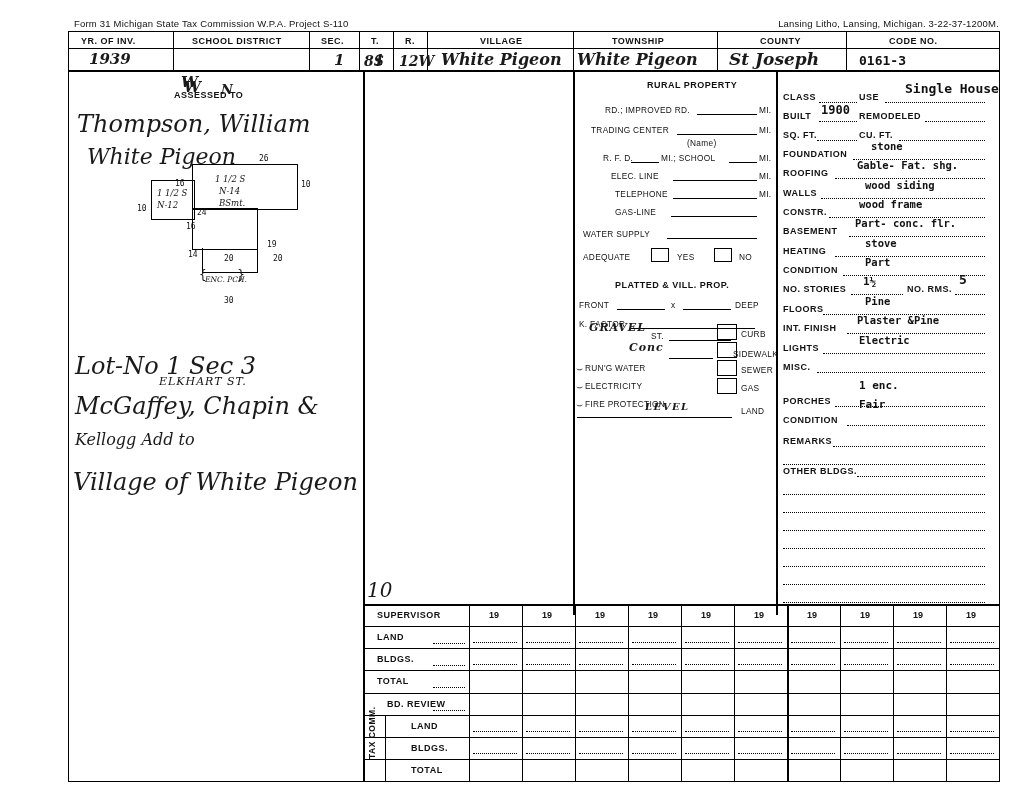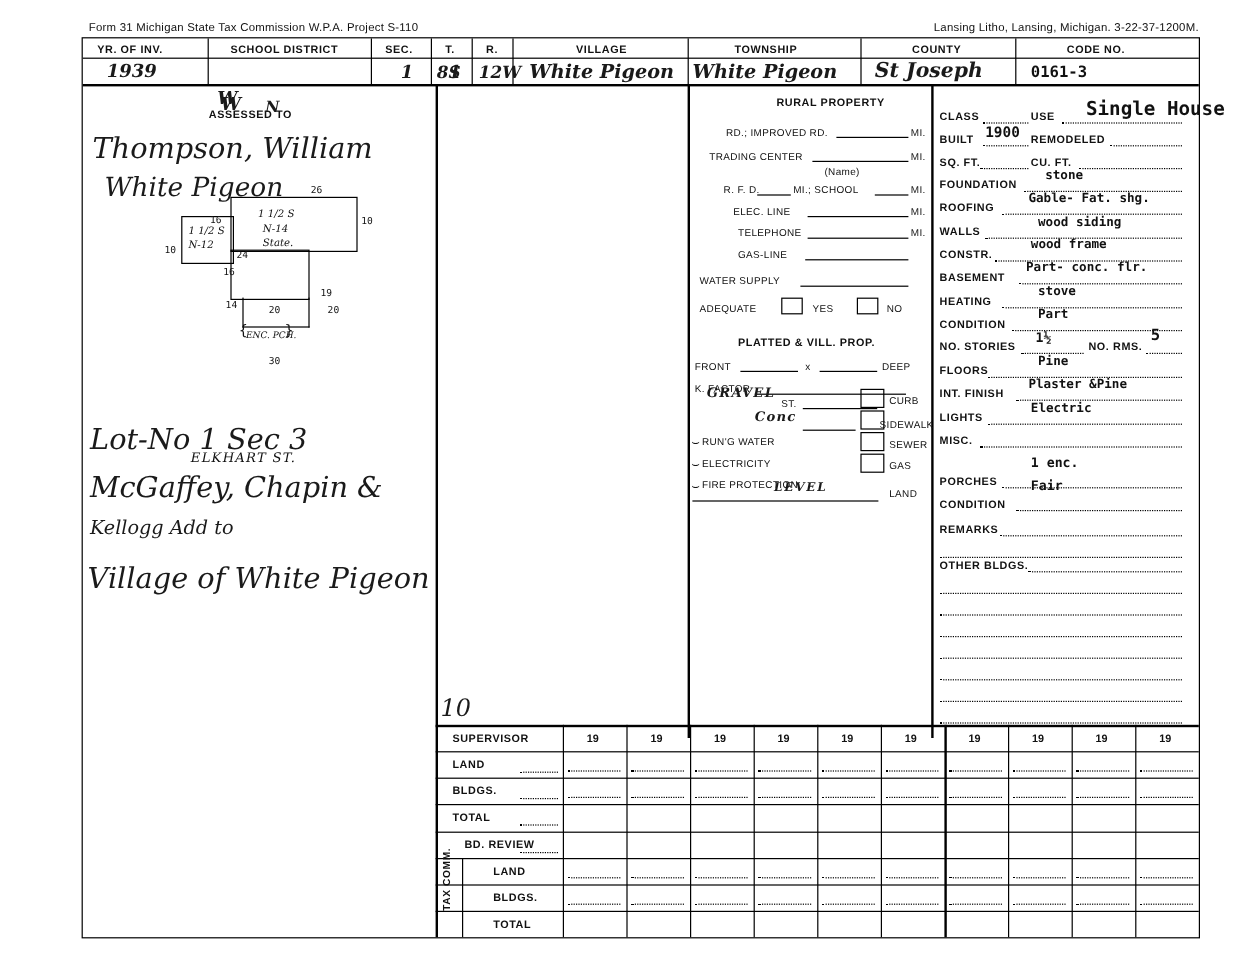--- a/index.html
+++ b/index.html
@@ -117,21 +117,21 @@
     <div class="skt" style="left:128px; top:176px;">24</div>
     <div class="skt" style="left:117px; top:190px;">16</div>
     <div class="skt" style="left:119px; top:218px;">14</div>
     <div class="skt" style="left:155px; top:222px;">20</div>
     <div class="skt" style="left:204px; top:222px;">20</div>
     <div class="skt" style="left:198px; top:208px;">19</div>
     <div class="skt" style="left:155px; top:264px;">30</div>
 
     <div class="skt-i" style="left:146px; top:142px;">1 1/2 S</div>
     <div class="skt-i" style="left:150px; top:154px;">N-14</div>
-    <div class="skt-i" style="left:150px; top:166px;">State.</div>
+    <div class="skt-i" style="left:150px; top:166px;">BSmt.</div>
     <div class="skt-i" style="left:88px; top:156px;">1 1/2 S</div>
     <div class="skt-i" style="left:88px; top:168px;">N-12</div>
 
     <div class="skt-i" style="left:136px; top:243px; font-size:7.5px;">ENC. PCH.</div>
     <div class="bracket" style="left:130px; top:236px;">{&nbsp;&nbsp;&nbsp;&nbsp;&nbsp;&nbsp;&nbsp;&nbsp;}</div>
 
     <div class="skt-i" style="left:90px; top:343px; font-size:11px; letter-spacing:1px;">ELKHART ST.</div>
     <div class="hw" style="left:298px; top:546px; font-size:20px;">10</div>
 
     <div class="lbl" style="left:578px; top:48px;">RURAL PROPERTY</div>
@@ -208,21 +208,21 @@
     <div class="skt" style="left:507px; top:366px; font-size:11px;">⌣</div>
 
     <div class="hw hw-b" style="left:576px; top:369px; font-size:10px; letter-spacing:1.5px;">LEVEL</div>
     <div class="lbl-s" style="left:672px; top:374px;">LAND</div>
     <div class="solid" style="left:508px; top:385px; width:155px;"></div>
 
     <div class="lbl" style="left:714px; top:60px;">CLASS</div>
     <div class="lbl" style="left:790px; top:60px;">USE</div>
     <div class="dots" style="left:750px; top:70px; width:38px;"></div>
     <div class="dots" style="left:816px; top:70px; width:100px;"></div>
-    <div class="tw" style="left:836px; top:49px; font-size:16px;">Single House</div>
+    <div class="tw" style="left:836px; top:49px; font-size:13px;">Single House</div>
 
     <div class="lbl" style="left:714px; top:79px;">BUILT</div>
     <div class="lbl" style="left:790px; top:79px;">REMODELED</div>
     <div class="dots" style="left:750px; top:89px; width:38px;"></div>
     <div class="dots" style="left:856px; top:89px; width:60px;"></div>
     <div class="tw" style="left:752px; top:71px; font-size:12px;">1900</div>
 
     <div class="lbl" style="left:714px; top:98px;">SQ. FT.</div>
     <div class="lbl" style="left:790px; top:98px;">CU. FT.</div>
     <div class="dots" style="left:748px; top:108px; width:40px;"></div>

